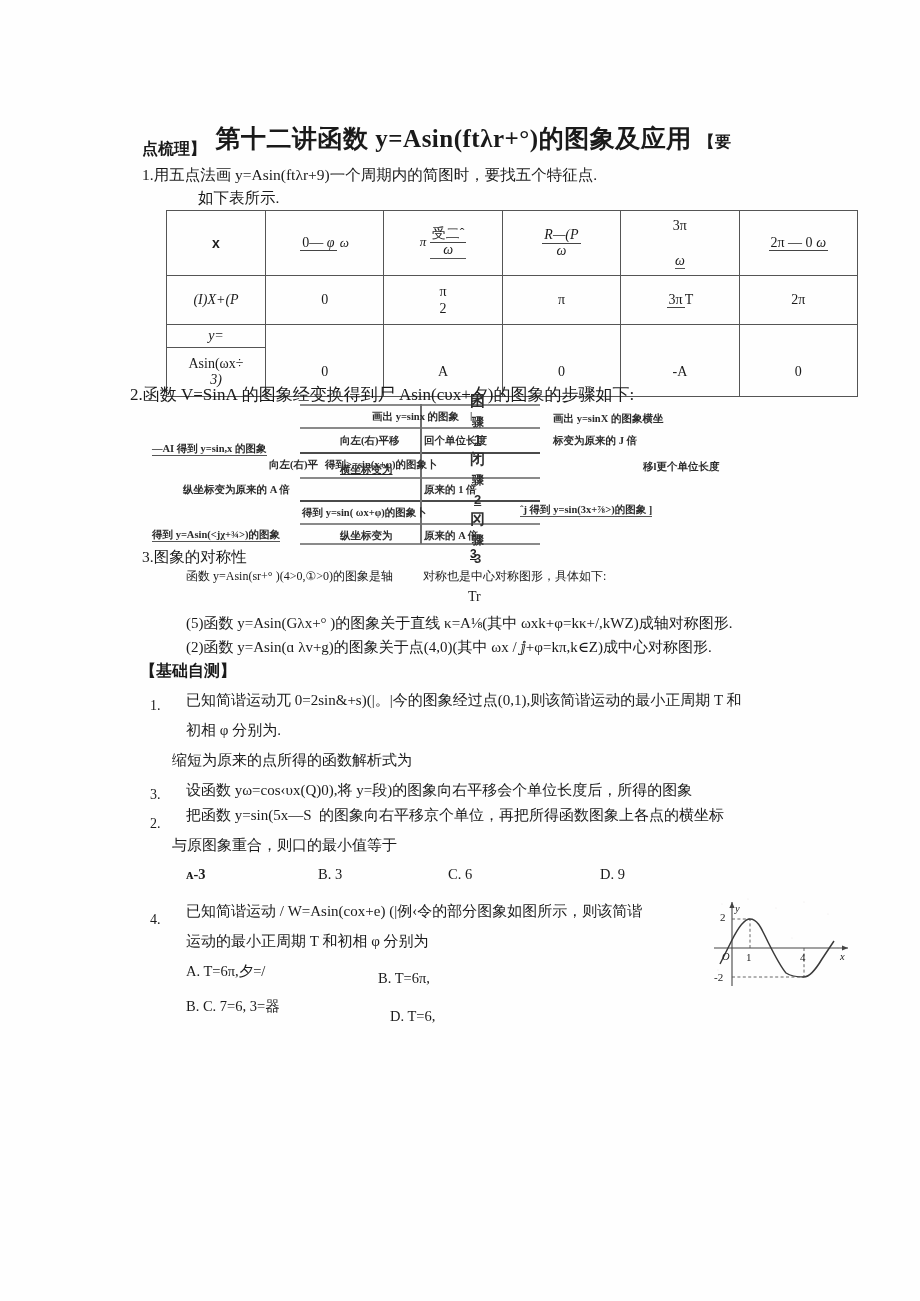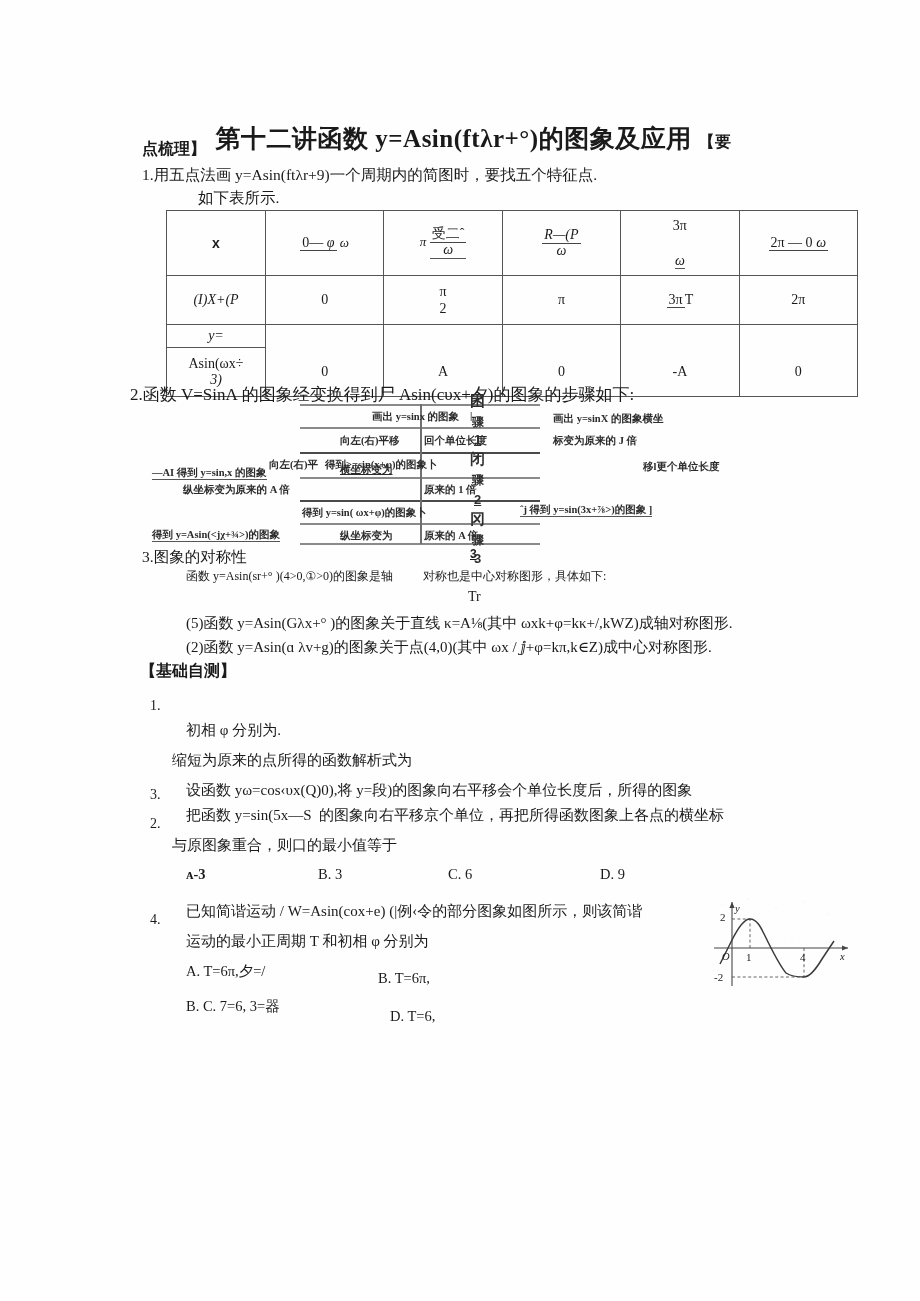--- a/index.html
+++ b/index.html
@@ -231,21 +231,21 @@
   <div class="fc-box" style="top:410px; left:470px;">|</div>
   <div class="fc-box" style="top:434px; left:340px;">向左(右)平移</div>
   <div class="fc-box" style="top:434px; left:424px;">回个单位长度</div>
   <div class="fc-box" style="top:458px; left:325px;">得到&gt;=sin(x+φ)的图象卜</div>
   <div class="fc-box" style="top:463px; left:340px;text-decoration:underline;">横坐标变为</div>
   <div class="fc-box" style="top:483px; left:424px;">原来的 1 倍</div>
   <div class="fc-box" style="top:506px; left:302px;">得到 y=sin( ωx+φ)的图象卜</div>
   <div class="fc-box" style="top:529px; left:340px;">纵坐标变为</div>
   <div class="fc-box" style="top:529px; left:424px;">原来的 A 倍</div>
 
-  <div class="fc-box" style="top:466px; left:152px;"><span class="fc-under">—AI 得到 y=sin,x 的图象</span></div>
+  <div class="fc-box" style="top:442px; left:152px;"><span class="fc-under">—AI 得到 y=sin,x 的图象</span></div>
   <div class="fc-box" style="top:458px; left:269px;">向左(右)平</div>
   <div class="fc-box" style="top:483px; left:183px;">纵坐标变为原来的 A 倍</div>
   <div class="fc-box" style="top:528px; left:152px;"><span class="fc-under">得到 y=Asin(&lt;jχ+¾&gt;)的图象</span></div>
 
   <div class="fc-box" style="top:412px; left:553px;">画出 y=sinX 的图象横坐</div>
   <div class="fc-box" style="top:434px; left:553px;">标变为原来的 J 倍</div>
   <div class="fc-box" style="top:460px; left:620px;margin-left:23px;">移l更个单位长度</div>
   <div class="fc-box" style="top:503px; left:520px;"><span class="fc-under">ˆj 得到 y=sin(3x+⅞&gt;)的图象 ]</span></div>
 
   <div class="step-col" style="top:392px; left:470px; font-size:15px;">困</div>
@@ -261,20 +261,21 @@
   <div class="t serif" id="sec3-head">3.图象的对称性</div>
   <div class="t serif" id="sec3-l1"><span>函数 y=Asin(sr+° )(4&gt;0,①&gt;0)的图象是轴</span><span style="display:inline-block;width:30px;"></span><span>对称也是中心对称图形，具体如下:</span></div>
   <div class="t" id="sec3-sup">3</div>
   <div class="t serif" id="sec3-tr">Tr</div>
   <div class="t serif" id="sec3-l2">(5)函数 y=Asin(Gλx+° )的图象关于直线 κ=A⅛(其中 ωxk+φ=kκ+/,kWZ)成轴对称图形.</div>
   <div class="t serif" id="sec3-l3">(2)函数 y=Asin(ɑ λv+g)的图象关于点(4,0)(其中 ωx / ⅉ+φ=kπ,k∈Z)成中心对称图形.</div>
 
   <div class="t" id="basic-head">【基础自测】</div>
 
   <div class="qnum" style="top:698px; left:150px;">1.</div>
+  <div class="qtext" style="top:691px; left:186px;">已知简谐运动兀 0=2sin&amp;+s)(|。|今的图象经过点(0,1),则该简谐运动的最小正周期 T 和</div>
   <div class="qtext" style="top:721px; left:186px;">初相 φ 分别为.</div>
   <div class="qtext" style="top:751px; left:172px;">缩短为原来的点所得的函数解析式为</div>
 
   <div class="qnum" style="top:787px; left:150px;">3.</div>
   <div class="qtext" style="top:781px; left:186px;">设函数 yω=cos‹υx(Q)0),将 y=段)的图象向右平移会个单位长度后，所得的图象</div>
 
   <div class="qnum" style="top:816px; left:150px;">2.</div>
   <div class="qtext" style="top:806px; left:186px;font-family:Liberation Serif, serif;">把函数 y=sin(5x—S  的图象向右平移京个单位，再把所得函数图象上各点的横坐标</div>
   <div class="qtext" style="top:836px; left:172px;">与原图象重合，则口的最小值等于</div>
   <div class="opt" style="top:866px; left:186px; font-weight:700;">ᴀ-3</div>

